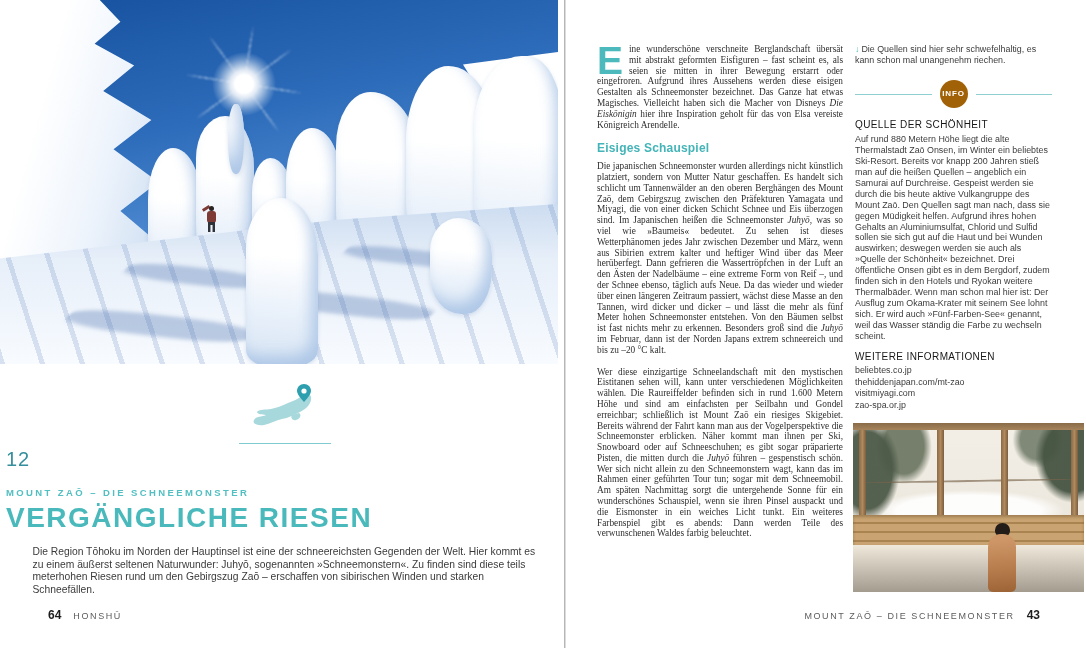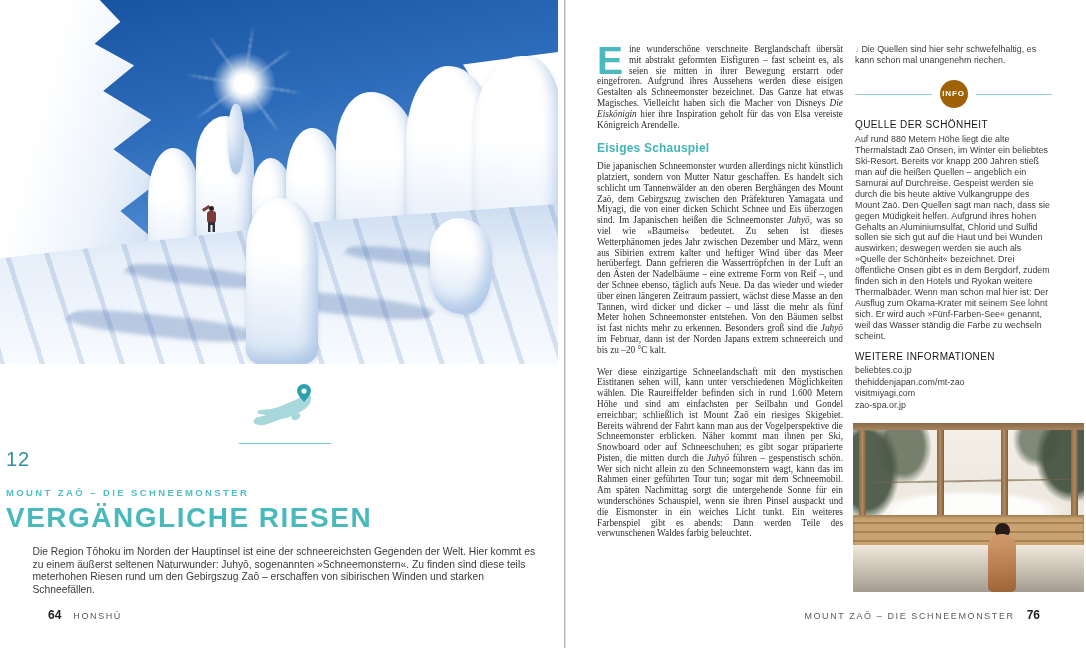--- a/index.html
+++ b/index.html
@@ -234,16 +234,16 @@
     <div class="railing"></div>
     <div class="deck"></div>
     <div class="bath"></div>
     <div class="bather">
       <div class="hair"></div>
         <div class="back"></div>
     </div>
   </div>
 
   <div class="footer footer-right">
-    <span>MOUNT ZAŌ – DIE SCHNEEMONSTER</span><span class="pagenum">76</span>
+    <span>MOUNT ZAŌ – DIE SCHNEEMONSTER</span><span class="pagenum">43</span>
   </div>
 
 </div>
 
 </body></html>

